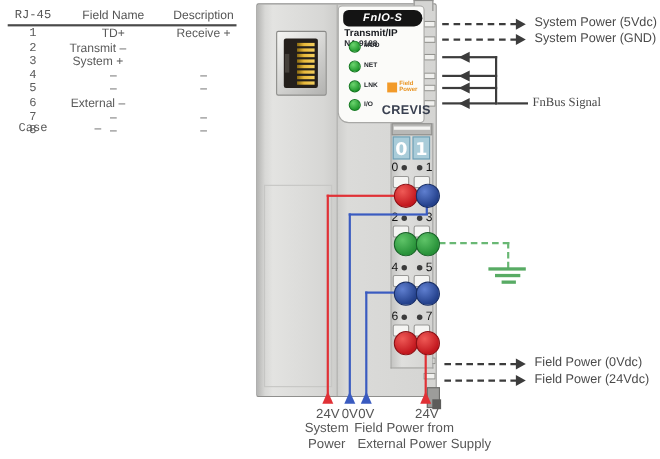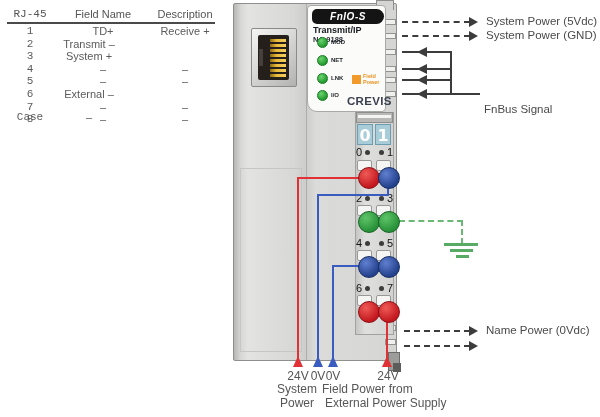--- a/index.html
+++ b/index.html
@@ -272,28 +272,29 @@
   <div class="lineH" style="left:402px;top:51px;width:50px;"></div>
   <div class="aleft" style="left:417px;top:47px;"></div>
   <div class="lineH" style="left:402px;top:68px;width:50px;"></div>
   <div class="aleft" style="left:417px;top:64px;"></div>
   <div class="lineH" style="left:402px;top:79px;width:50px;"></div>
   <div class="aleft" style="left:417px;top:75px;"></div>
   <div class="lineH" style="left:402px;top:93px;width:50px;"></div>
   <div class="aleft" style="left:417px;top:89px;"></div>
   <div class="lineV" style="left:450px;top:51px;height:44px;"></div>
   <div class="lineH" style="left:452px;top:93px;width:28px;"></div>
-  <div class="t anno" style="left:484px;top:103px;">FnBus Signal</div>
+  <div class="t anno" style="left:484px;top:87px;font-family:Liberation Serif, serif;">FnBus Signal</div>
 
   <div class="dashH" style="left:404px;top:330px;width:66px;"></div>
   <div class="aright" style="left:469px;top:326px;"></div>
-  <div class="t anno" style="left:486px;top:324px;">Name Power (0Vdc)</div>
+  <div class="t anno" style="left:486px;top:324px;">Field Power (0Vdc)</div>
 
   <div class="dashH" style="left:404px;top:345px;width:66px;"></div>
   <div class="aright" style="left:469px;top:341px;"></div>
+  <div class="t anno" style="left:486px;top:339px;">Field Power (24Vdc)</div>
 
   <div class="t plabel pcenter" style="left:283px;top:369px;width:30px;">24V</div>
   <div class="t plabel pcenter" style="left:305px;top:369px;width:26px;">0V</div>
   <div class="t plabel pcenter" style="left:320px;top:369px;width:26px;">0V</div>
   <div class="t plabel pcenter" style="left:372px;top:369px;width:32px;">24V</div>
 
   <div class="t plabel pcenter" style="left:266px;top:382px;width:62px;">System</div>
   <div class="t plabel pcenter" style="left:266px;top:396px;width:62px;">Power</div>
   <div class="t plabel" style="left:325px;top:396px;">External Power Supply</div>
   <div class="t plabel" style="left:322px;top:382px;">Field Power from</div>

